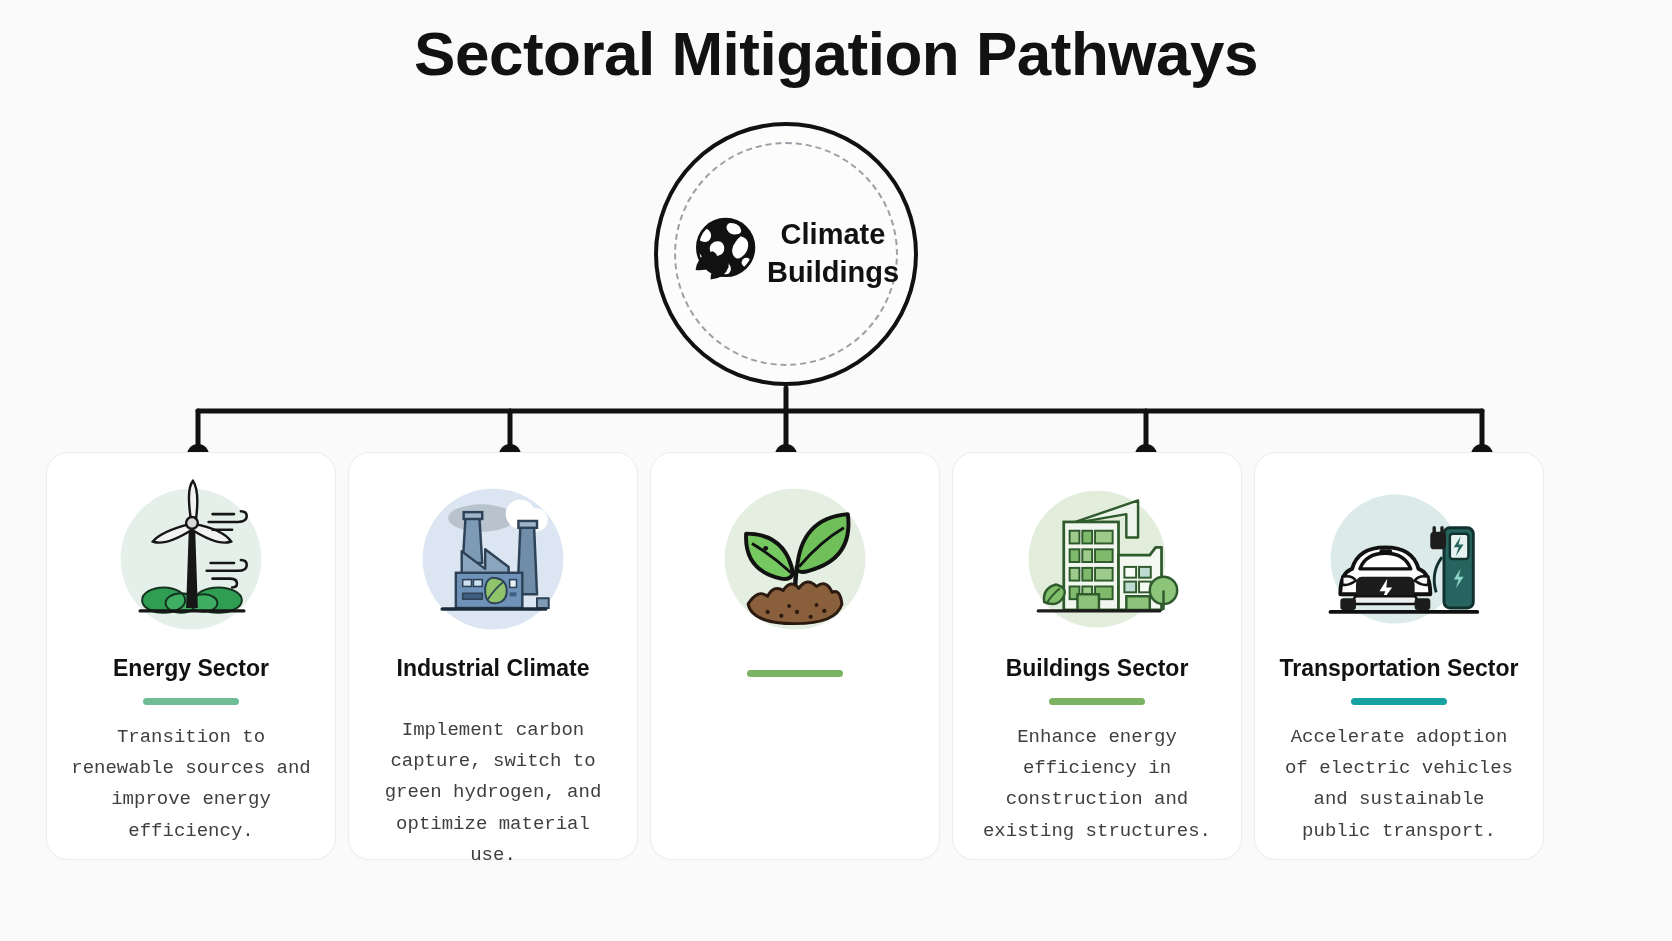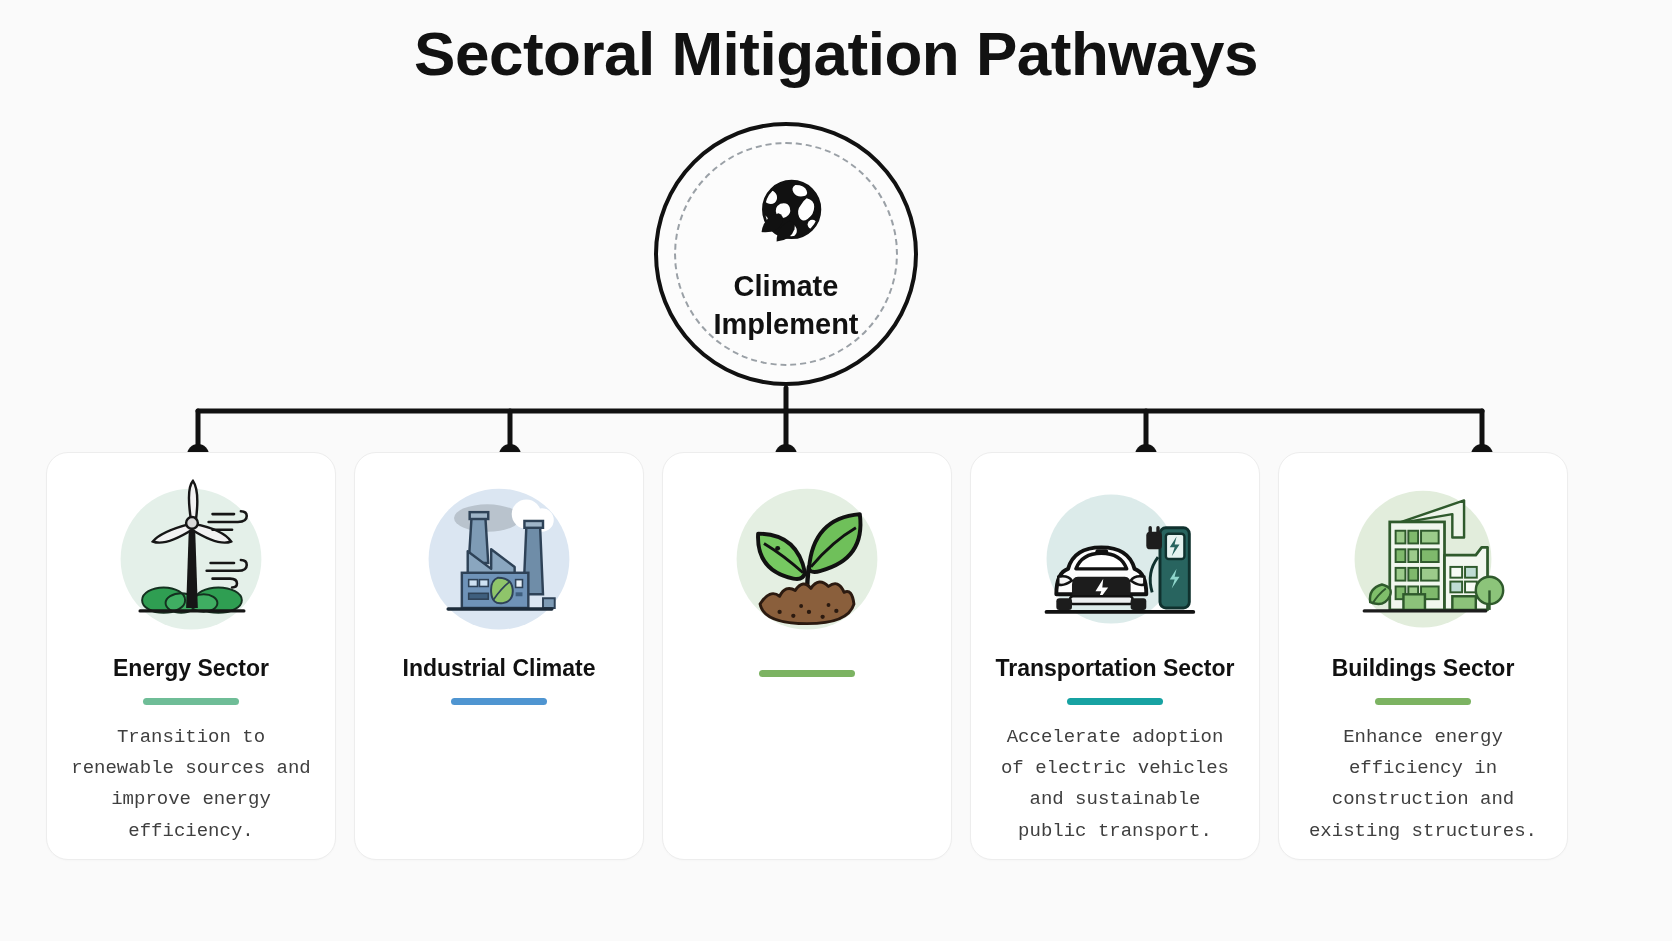--- a/index.html
+++ b/index.html
@@ -26,21 +26,21 @@
 
   
   .hub{
     position:absolute;
     left:654px;top:122px;
     width:264px;height:264px;
     border-radius:50%;
     background:#fcfcfc;
     border:4px solid #111;
     box-sizing:border-box;
-    display:flex;flex-direction:column;
+    display:flex;
     align-items:center;justify-content:center;
   }
   .hub-dashed{
     position:absolute;
     left:16px;top:16px;right:16px;bottom:16px;
     border-radius:50%;
     border:2px dashed #9aa0a6;
     pointer-events:none;
   }
   .hub-icon{
@@ -59,21 +59,21 @@
 
   
   .connectors{position:absolute;left:0;top:0;width:1672px;height:941px;pointer-events:none;}
 
   
   .cards{
     position:absolute;
     left:46px;top:452px;
     width:1580px;
     display:flex;
-    gap:18px;
+    gap:12px;
   }
   .card{
     width:290px;
     height:408px;
     background:#ffffff;
     border:1px solid #ededed;
     border-radius:22px;
     box-sizing:border-box;
     display:flex;flex-direction:column;
     align-items:center;
@@ -154,21 +154,21 @@
           <circle cx="78" cy="58" r="5"></circle>
         </g>
         <circle cx="56" cy="42" r="30" fill="none" stroke="#111" stroke-width="3"></circle>
 
         <path d="M42 46 q-16 4 -18 20 q16 2 22 -10 q3 -7 -4 -10 z" fill="#111"></path>
         <path d="M54 54 q-14 6 -14 22 q15 -1 19 -13 q2 -7 -5 -9 z" fill="#111"></path>
       </svg>
     </div>
     <div class="hub-label">
       <div>Climate</div>
-      <div>Implement</div>
+      <div>Buildings</div>
     </div>
   </div>
 
   <div class="cards">
 
     <div class="card">
       <div class="card-icon-wrap">
         <svg viewBox="0 0 180 180" width="176" height="176">
           <circle cx="90" cy="86" r="72" fill="#e4f0e9"></circle>
 
@@ -238,20 +238,21 @@
           <path d="M89 105 q14 0 15 12 q1 12 -10 14 q-11 2 -12 -11 q-1 -12 7 -15 z" fill="#8fc46a" stroke="#2e4257" stroke-width="2"></path>
           <path d="M84 128 q8 -12 17 -19" stroke="#2e4257" stroke-width="1.8" fill="none"></path>
 
           <path d="M135 126 h12 v10 h-12 z" fill="#7e9bb5" stroke="#2e4257" stroke-width="2"></path>
 
           <path d="M38 137 h106" stroke="#1c2b3a" stroke-width="3.5" stroke-linecap="round"></path>
         </svg>
       </div>
       <div class="card-title">Industrial Climate</div>
       <div class="accent" style="background:#4f95d1"></div>
+      <div class="card-desc">Implement carbon capture, switch to green hydrogen, and optimize material use.</div>
     </div>
 
     <div class="card">
       <div class="card-icon-wrap">
         <svg viewBox="0 0 180 180" width="176" height="176">
           <circle cx="90" cy="86" r="72" fill="#e4efe2"></circle>
 
           <path d="M92 96 q4 -52 52 -56 q6 46 -40 58 q-10 3 -12 -2 z" fill="#6fc05a" stroke="#111" stroke-width="4" stroke-linejoin="round"></path>
           <path d="M94 94 q22 -26 46 -40" stroke="#111" stroke-width="3" fill="none"></path>
 
@@ -267,59 +268,20 @@
             <circle cx="76" cy="144" r="2.2"></circle>
             <circle cx="92" cy="140" r="2.2"></circle>
             <circle cx="106" cy="145" r="2.2"></circle>
             <circle cx="120" cy="139" r="2.2"></circle>
             <circle cx="84" cy="134" r="2"></circle>
             <circle cx="112" cy="133" r="2"></circle>
           </g>
         </svg>
       </div>
       <div class="accent" style="background:#7cb362"></div>
-    </div>
-
-    <div class="card">
-      <div class="card-icon-wrap">
-        <svg viewBox="0 0 180 180" width="176" height="176">
-          <circle cx="86" cy="86" r="66" fill="#dcebea"></circle>
-
-          <rect x="136" y="54" width="30" height="82" rx="6" fill="#28645f" stroke="#10312e" stroke-width="3"></rect>
-          <rect x="142" y="60" width="19" height="26" rx="3" fill="#e6f2f0" stroke="#10312e" stroke-width="2.5"></rect>
-          <path d="M153 63 l-7 11 h5 l-3 9 l8 -12 h-5 z" fill="#28645f"></path>
-          <path d="M153 96 l-7 11 h5 l-3 9 l8 -12 h-5 z" fill="#8fd6cc"></path>
-
-          <path d="M134 84 q-12 16 -6 36" stroke="#10312e" stroke-width="3" fill="none"></path>
-          <rect x="122" y="58" width="16" height="18" rx="4" fill="#1d1d1d"></rect>
-          <path d="M126 54 v6 M134 54 v6" stroke="#1d1d1d" stroke-width="3.5" stroke-linecap="round"></path>
-
-          <path d="M30 122 q0 -22 12 -26 q6 -22 34 -22 q28 0 34 22 q12 4 12 26 z" fill="#fdfdfd" stroke="#111" stroke-width="4" stroke-linejoin="round"></path>
-
-          <path d="M50 96 q6 -16 26 -16 q20 0 26 16 z" fill="#ffffff" stroke="#111" stroke-width="3.5" stroke-linejoin="round"></path>
-          <rect x="70" y="76" width="13" height="4" rx="2" fill="#111"></rect>
-
-          <path d="M52 104 h48 q6 0 6 8 v8 q0 6 -6 6 h-48 q-6 0 -6 -6 v-8 q0 -8 6 -8 z" fill="#1c1c1c"></path>
-
-          <path d="M78 106 l-8 13 h6 l-4 11 l11 -15 h-6 z" fill="#ffffff"></path>
-
-          <path d="M32 104 q10 -2 14 4 q-8 6 -14 4 z" fill="#f5f5f5" stroke="#111" stroke-width="2.5"></path>
-          <path d="M120 104 q-10 -2 -14 4 q8 6 14 4 z" fill="#f5f5f5" stroke="#111" stroke-width="2.5"></path>
-
-          <rect x="44" y="124" width="64" height="8" rx="3" fill="#eceff0" stroke="#111" stroke-width="2.5"></rect>
-
-          <rect x="30" y="126" width="16" height="12" rx="3" fill="#1c1c1c"></rect>
-          <rect x="106" y="126" width="16" height="12" rx="3" fill="#1c1c1c"></rect>
-
-          <path d="M20 140 h150" stroke="#111" stroke-width="4" stroke-linecap="round"></path>
-        </svg>
-      </div>
-      <div class="card-title">Transportation Sector</div>
-      <div class="accent" style="background:#17a2a2"></div>
-      <div class="card-desc">Accelerate adoption of electric vehicles and sustainable public transport.</div>
     </div>
 
     <div class="card">
       <div class="card-icon-wrap">
         <svg viewBox="0 0 180 180" width="176" height="176">
           <circle cx="90" cy="86" r="70" fill="#e2eddc"></circle>
 
           <path d="M62 50 L132 26 L132 64 L120 64 L120 40 Z" fill="#eef5ea" stroke="#2f5a2c" stroke-width="2.5" stroke-linejoin="round"></path>
 
           <rect x="56" y="48" width="56" height="90" fill="#f1f7ee" stroke="#2f5a2c" stroke-width="2.8"></rect>
@@ -357,14 +319,53 @@
           <path d="M158 118 v20" stroke="#2f5a2c" stroke-width="2.5"></path>
 
           <path d="M30 139 h124" stroke="#1d1d1d" stroke-width="3.5" stroke-linecap="round"></path>
         </svg>
       </div>
       <div class="card-title">Buildings Sector</div>
       <div class="accent" style="background:#7cb362"></div>
       <div class="card-desc">Enhance energy efficiency in construction and existing structures.</div>
     </div>
 
+    <div class="card">
+      <div class="card-icon-wrap">
+        <svg viewBox="0 0 180 180" width="176" height="176">
+          <circle cx="86" cy="86" r="66" fill="#dcebea"></circle>
+
+          <rect x="136" y="54" width="30" height="82" rx="6" fill="#28645f" stroke="#10312e" stroke-width="3"></rect>
+          <rect x="142" y="60" width="19" height="26" rx="3" fill="#e6f2f0" stroke="#10312e" stroke-width="2.5"></rect>
+          <path d="M153 63 l-7 11 h5 l-3 9 l8 -12 h-5 z" fill="#28645f"></path>
+          <path d="M153 96 l-7 11 h5 l-3 9 l8 -12 h-5 z" fill="#8fd6cc"></path>
+
+          <path d="M134 84 q-12 16 -6 36" stroke="#10312e" stroke-width="3" fill="none"></path>
+          <rect x="122" y="58" width="16" height="18" rx="4" fill="#1d1d1d"></rect>
+          <path d="M126 54 v6 M134 54 v6" stroke="#1d1d1d" stroke-width="3.5" stroke-linecap="round"></path>
+
+          <path d="M30 122 q0 -22 12 -26 q6 -22 34 -22 q28 0 34 22 q12 4 12 26 z" fill="#fdfdfd" stroke="#111" stroke-width="4" stroke-linejoin="round"></path>
+
+          <path d="M50 96 q6 -16 26 -16 q20 0 26 16 z" fill="#ffffff" stroke="#111" stroke-width="3.5" stroke-linejoin="round"></path>
+          <rect x="70" y="76" width="13" height="4" rx="2" fill="#111"></rect>
+
+          <path d="M52 104 h48 q6 0 6 8 v8 q0 6 -6 6 h-48 q-6 0 -6 -6 v-8 q0 -8 6 -8 z" fill="#1c1c1c"></path>
+
+          <path d="M78 106 l-8 13 h6 l-4 11 l11 -15 h-6 z" fill="#ffffff"></path>
+
+          <path d="M32 104 q10 -2 14 4 q-8 6 -14 4 z" fill="#f5f5f5" stroke="#111" stroke-width="2.5"></path>
+          <path d="M120 104 q-10 -2 -14 4 q8 6 14 4 z" fill="#f5f5f5" stroke="#111" stroke-width="2.5"></path>
+
+          <rect x="44" y="124" width="64" height="8" rx="3" fill="#eceff0" stroke="#111" stroke-width="2.5"></rect>
+
+          <rect x="30" y="126" width="16" height="12" rx="3" fill="#1c1c1c"></rect>
+          <rect x="106" y="126" width="16" height="12" rx="3" fill="#1c1c1c"></rect>
+
+          <path d="M20 140 h150" stroke="#111" stroke-width="4" stroke-linecap="round"></path>
+        </svg>
+      </div>
+      <div class="card-title">Transportation Sector</div>
+      <div class="accent" style="background:#17a2a2"></div>
+      <div class="card-desc">Accelerate adoption of electric vehicles and sustainable public transport.</div>
+    </div>
+
   </div>
 </div>
 
 </body></html>

